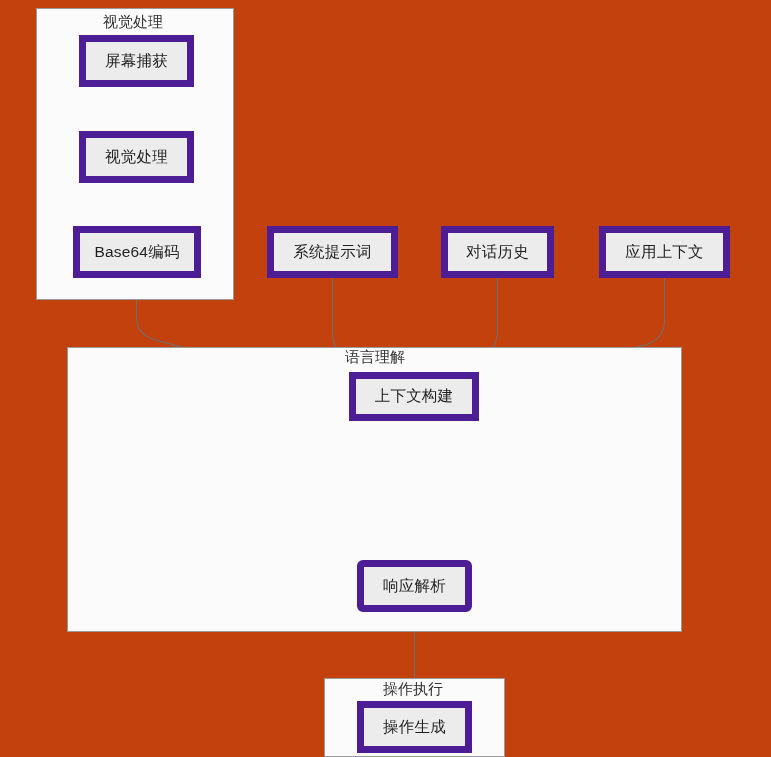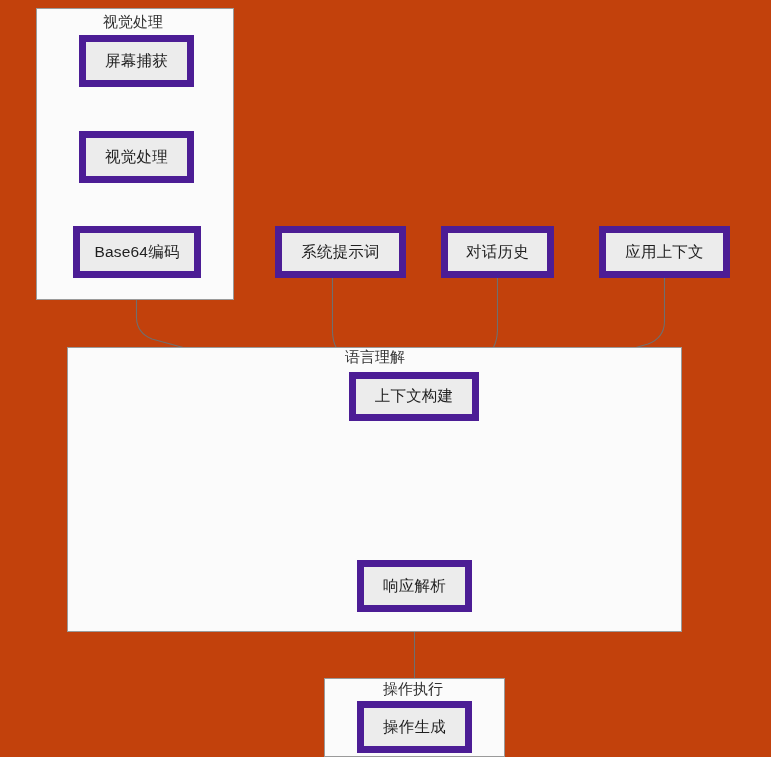--- a/index.html
+++ b/index.html
@@ -102,38 +102,38 @@
   </div>
 
   <div class="node" style="left:79px; top:131px; width:115px; height:52px;">
     <span>视觉处理</span>
   </div>
 
   <div class="node" style="left:73px; top:226px; width:128px; height:52px;">
     <span>Base64编码</span>
   </div>
 
-  <div class="node" style="left:267px; top:226px; width:131px; height:52px;margin-left:8px;">
+  <div class="node" style="left:267px; top:226px; width:131px; height:52px;">
     <span>系统提示词</span>
   </div>
 
   <div class="node" style="left:441px; top:226px; width:113px; height:52px;">
     <span>对话历史</span>
   </div>
 
   <div class="node" style="left:599px; top:226px; width:131px; height:52px;">
     <span>应用上下文</span>
   </div>
 
   <div class="node" style="left:349px; top:372px; width:130px; height:49px;justify-content:center;">
     <span>上下文构建</span>
   </div>
 
 
-  <div class="node" style="left:357px; top:560px; width:115px; height:52px;">
+  <div class="node" style="left:357px; top:560px; width:115px; height:52px;border-radius:6px;">
     <span>响应解析</span>
   </div>
 
   <div class="node" style="left:357px; top:701px; width:115px; height:52px;">
     <span>操作生成</span>
   </div>
 
 </div>
 
 </body></html>

